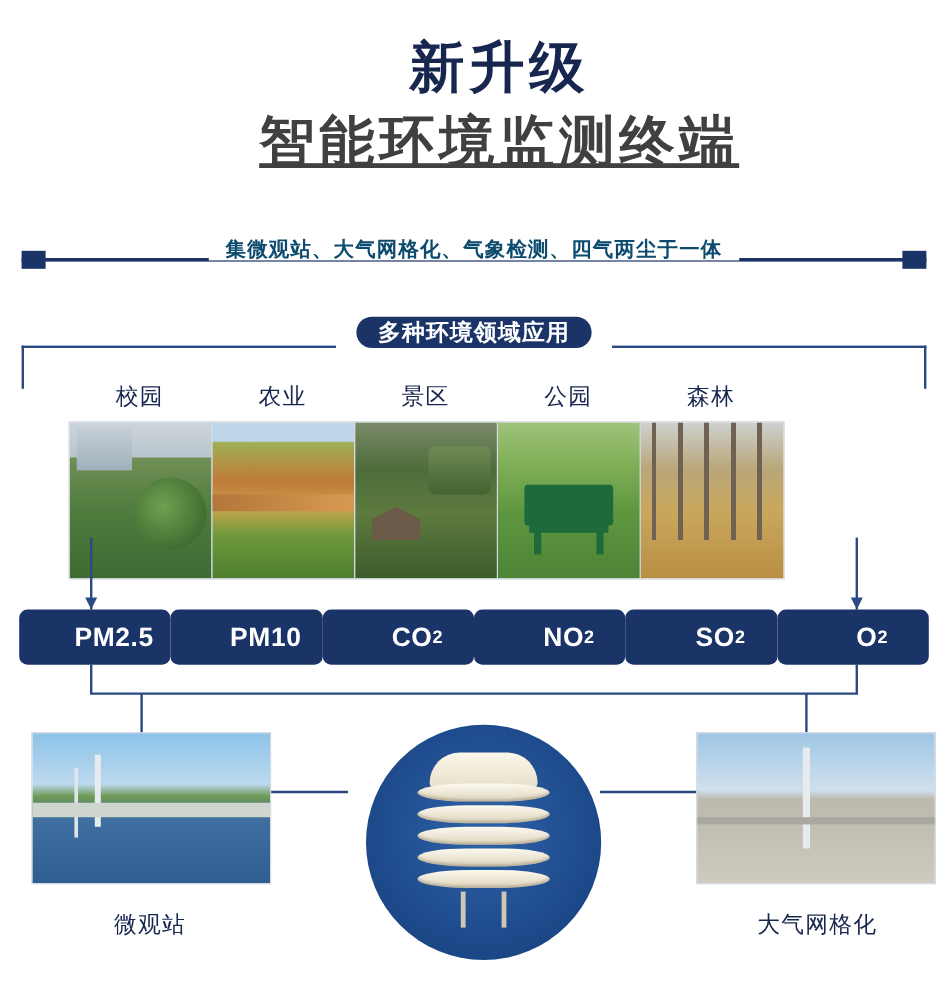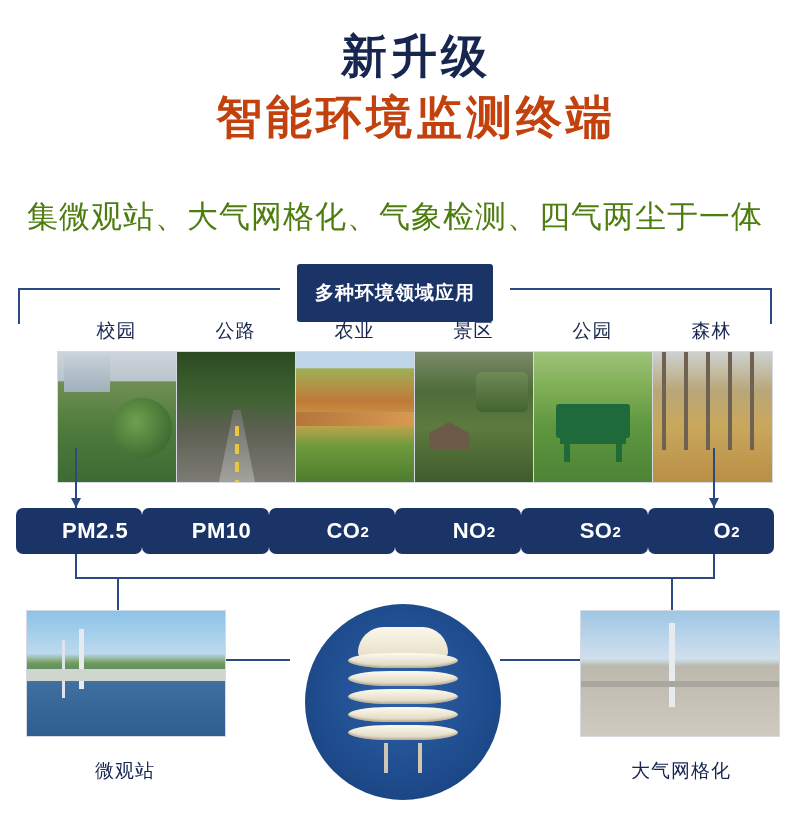--- a/index.html
+++ b/index.html
@@ -23,56 +23,57 @@
     font-size:46px;
     font-weight:bold;
     letter-spacing:4px;
     color:#17264f;
     line-height:1.15;
   }
   .headline .line2{
     font-size:46px;
     font-weight:bold;
     letter-spacing:4px;
-    color:#c2410c;
+    color:#404040;
     line-height:1.25;
     margin-top:6px;
+    text-decoration:underline;
   }
   .sub-rule{
     position:absolute;
     left:18px;right:18px;
     height:3px;background:#1b3468;
     top:215px;
   }
   .sub-rule .cap-l,.sub-rule .cap-r{
     position:absolute;top:-6px;width:20px;height:15px;background:#1b3468;
   }
   .sub-rule .cap-l{left:0;}
   .sub-rule .cap-r{right:0;}
   .subtitle-box{
     position:absolute;
     top:196px;left:0;right:0;
     text-align:center;
   }
   .subtitle-box span{
     background:#ffffff;
     padding:0 14px;
-    font-size:31px;font-weight:normal;color:#4d7c0f;letter-spacing:1px;
+    font-size:17px;font-weight:bold;color:#0c4a6e;letter-spacing:1px;
   }
 
   
   .app-badge{
     position:absolute;
     top:264px;left:50%;transform:translateX(-50%);
     background:#1b3468;
     color:#ffffff;
     font-size:19px;
     font-weight:bold;
-    padding:16px 18px;
-    border-radius:3px;
+    padding:0 18px;
+    border-radius:14px;
     letter-spacing:1px;
     z-index:4;
   }
   .bracket{
     position:absolute;
     top:288px;left:18px;right:18px;height:34px;
     border:2px solid #2b4a84;
     border-bottom:none;
     z-index:2;
   }
@@ -258,24 +259,20 @@
   <div class="bracket-mask"></div>
   <div class="app-badge">多种环境领域应用</div>
 
   <div class="scenes">
 
     <div class="scene">
       <div class="label">校园</div>
       <div class="photo p-campus"></div>
     </div>
 
-    <div class="scene">
-      <div class="label">公路</div>
-      <div class="photo p-road"></div>
-    </div>
 
     <div class="scene">
       <div class="label">农业</div>
       <div class="photo p-agri"></div>
     </div>
 
     <div class="scene">
       <div class="label">景区</div>
       <div class="photo p-scenic"></div>
     </div>

